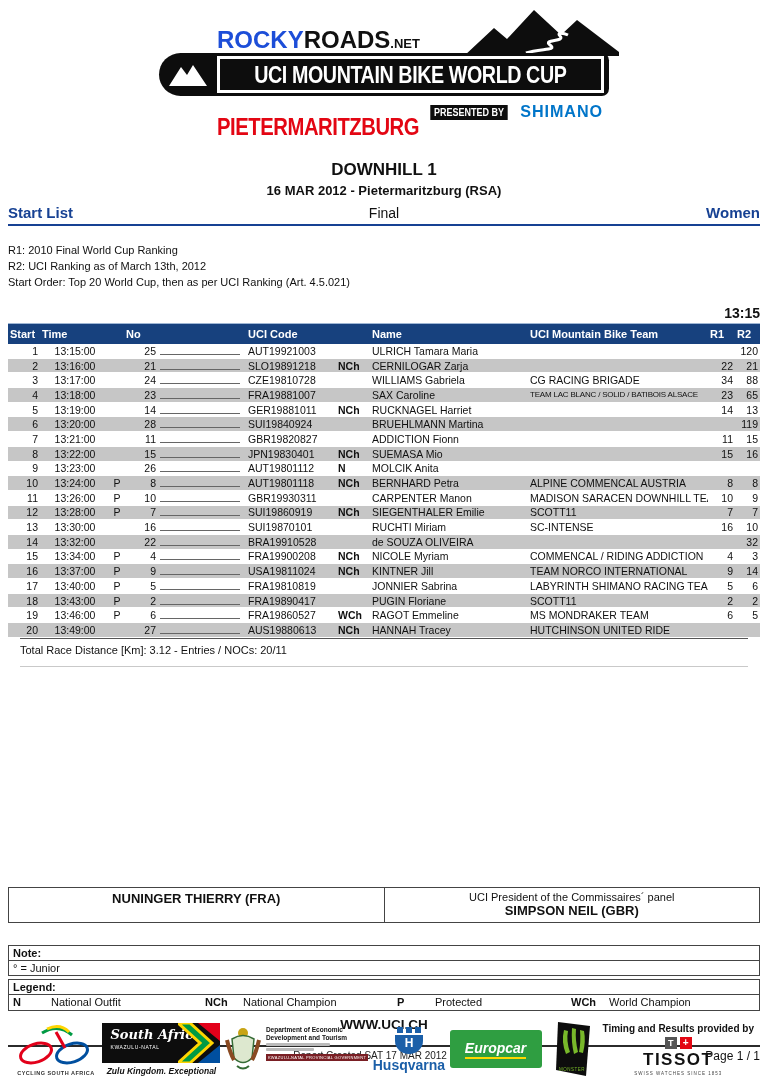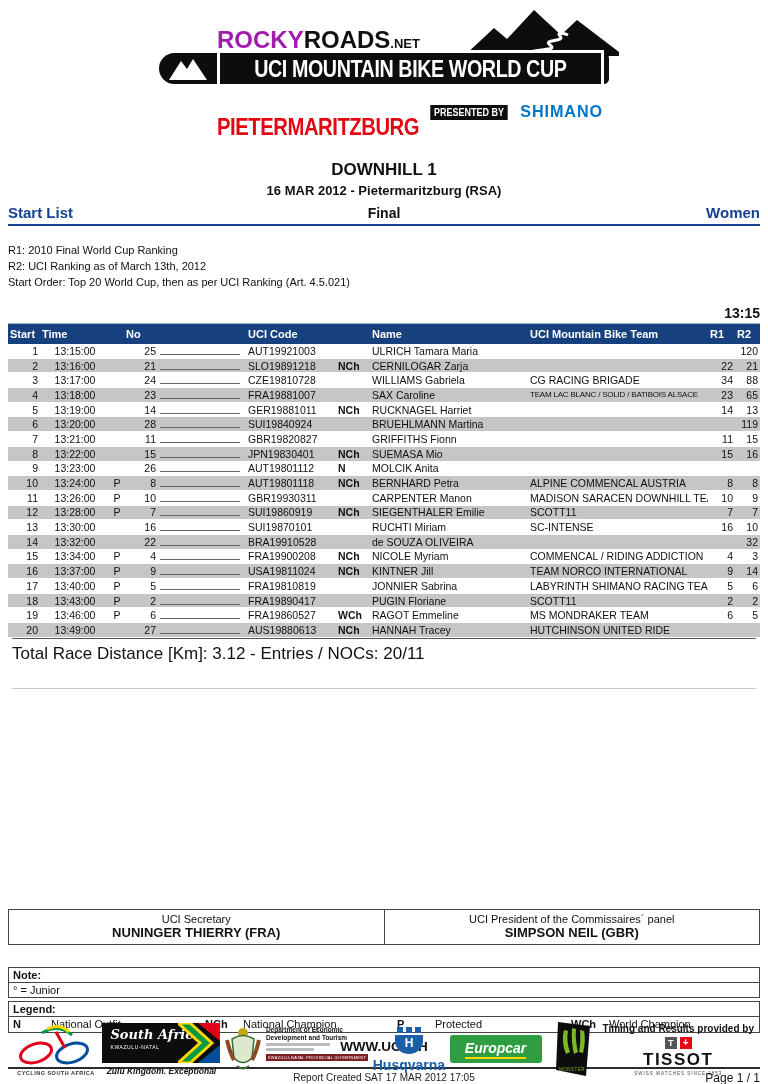--- a/index.html
+++ b/index.html
@@ -3,36 +3,36 @@
 <meta charset="utf-8">
 <style>
   * { margin:0; padding:0; box-sizing:border-box; }
   body { background:#fff; }
   .page { width:768px; height:1084px; background:#fff; font-family:"Liberation Sans",sans-serif; color:#111; position:relative; overflow:hidden; }
 
   
   .logo-block { position:relative; width:450px; margin:6px auto 0; height:132px; }
   .mtn-range { position:absolute; right:-10px; top:0; }
   .rockyroads { position:absolute; left:58px; top:20px; font-weight:bold; font-size:24px; letter-spacing:0px; }
-  .rr-red { color:#a21caf;text-align:right; } .rr-black { color:#111; } .rr-net { font-size:13px; color:#111; }
-  .banner { position:absolute; left:0; top:47px; width:450px; height:31px; background:#0d0d0d; border-radius:24px 8px 8px 24px; display:flex; align-items:center; }
+  .rr-red { color:#1d4ed8;text-align:right; } .rr-black { color:#111; } .rr-net { font-size:13px; color:#111; }
+  .banner { position:absolute; left:0; top:47px; width:450px; height:43px; background:#0d0d0d; border-radius:24px 8px 8px 24px; display:flex; align-items:center; }
   .banner-icon { flex:0 0 58px; display:flex; justify-content:center; }
   .banner-box { flex:1; border:3px solid #fff; margin:4px 5px 4px 0; height:37px; display:flex; align-items:center; justify-content:center; background:#0d0d0d; }
   .banner-title { color:#fff; font-weight:bold; font-size:24px; white-space:nowrap; transform:scaleX(0.82); letter-spacing:-0.5px; }
   .presented { position:absolute; right:4px; top:96px; display:flex; align-items:center; gap:6px; }
   .presented-by { background:#0d0d0d; color:#fff; font-size:10px; font-weight:bold; padding:2px 4px; letter-spacing:0px; transform:scaleX(0.9); }
   .shimano { color:#0075c9; font-weight:bold; font-size:17px; letter-spacing:1px; transform:scaleX(0.95); }
   .city { position:absolute; left:58px; top:108px; color:#e30613; font-weight:bold; font-size:23px; transform:scaleX(0.88); transform-origin:left; letter-spacing:-0.5px; }
 
   
   .event-title { text-align:center; font-size:17px; font-weight:bold; margin-top:22px; }
   .event-date { text-align:center; font-size:13px; font-weight:bold; margin-top:3px; }
   .bar-row { display:flex; align-items:flex-end; margin:6px 8px 0; border-bottom:2px solid #164193; padding-bottom:3px; }
   .bar-left { flex:1; color:#164193; font-weight:bold; font-size:15px; }
-  .bar-center { flex:1; text-align:center; color:#111; font-weight:bold; font-size:14px; }
+  .bar-center { flex:1; text-align:center; color:#111; font-weight:normal; font-size:14px; }
   .bar-right { flex:1; text-align:right; color:#164193; font-weight:bold; font-size:15px; }
 
   .notes { margin:16px 8px 15px; font-size:11px; }
   .notes div { line-height:16px; }
   .start-time { text-align:right; margin:4px 8px 0; font-weight:bold; font-size:14px; }
 
   
   table.startlist { width:752px; margin:2px 8px 0; border-collapse:collapse; table-layout:fixed; border-top:1px solid #9fb6d4; }
   table.startlist thead th { background:#17417e; color:#fff; font-size:11px; font-weight:bold; height:20px; text-align:left; padding:0 2px; white-space:nowrap; }
   th.ha-c { text-align:center; } th.ha-r { text-align:right; }
@@ -40,21 +40,21 @@
   tr.alt td { background:#c6c6c6; }
   td.c-start { text-align:right; padding-right:6px; }
   td.c-time { text-align:center; }
   td.c-p { text-align:center; }
   td.c-no { text-align:right; padding-right:4px; }
   td.c-line .sig { display:inline-block; width:80px; height:9px; border-bottom:1px solid #666; }
   td.c-marker { font-weight:bold; font-size:10px; }
   td.c-team { font-size:9.5px; }
   td.c-team.condensed { font-size:8px; letter-spacing:-0.2px; }
   td.c-r { text-align:right; padding-right:4px; }
-  .summary { margin:0 12px; border-top:1px solid #555; border-bottom:1px solid #c9c9c9; padding:5px 0 24px; font-size:17px; }
+  .summary { margin:0 20px; border-top:1px solid #555; border-bottom:1px solid #c9c9c9; padding:5px 0 10px; font-size:11px; }
 
   .spacer { height:220px; }
 
   
   .officials { margin:0 8px; border:1px solid #444; display:flex; }
   .official-cell { flex:1; text-align:center; padding:3px 0 4px; }
   .official-cell + .official-cell { border-left:1px solid #444; }
   .official-role { font-size:11px; }
   .official-name { font-size:13px; font-weight:bold; margin-top:0; }
 
@@ -81,21 +81,21 @@
   .kzn-script { font-family:"DejaVu Serif",serif; font-style:italic; font-size:13px; font-weight:bold; }
   .kzn-sub { font-size:5px; letter-spacing:0.6px; margin-top:2px; }
   .kzn-chevron { position:absolute; right:0; top:0; }
   .kzn-tag { font-size:8.5px; font-weight:bold; margin-top:3px; font-style:italic; }
   .dept { flex-direction:row; gap:5px; align-items:flex-start; }
   .dept-text { display:flex; flex-direction:column; }
   .dept-main { font-size:6.5px; font-weight:bold; line-height:7.5px; }
   .dept-line { height:3px; width:64px; background:#bbb; margin-top:2px; border-radius:1px; }
   .dept-bar { margin-top:3px; background:#7a1f24; color:#fff; font-size:4px; padding:1px 2px; letter-spacing:0.3px; }
   .husq-label { color:#1b5fa8; font-weight:bold; font-size:14px; margin-top:1px; }
-  .europcar-box { width:92px; height:28px; background:#2f9e41; border-radius:3px; display:flex; align-items:center; justify-content:center; }
+  .europcar-box { width:92px; height:38px; background:#2f9e41; border-radius:3px; display:flex; align-items:center; justify-content:center; }
   .europcar-text { color:#fff; font-weight:bold; font-style:italic; font-size:14px; border-bottom:2px solid #ffd800; padding-bottom:1px; }
   .tissot { align-items:center; }
   .provided-by { font-size:10px; font-weight:bold; margin-bottom:3px; }
   .tissot-row { display:flex; align-items:center; gap:3px; margin-bottom:1px; }
   .tissot-t { background:#555; color:#fff; font-weight:bold; font-size:9px; width:12px; height:12px; display:flex; align-items:center; justify-content:center; }
   .tissot-plus { background:#e30613; color:#fff; font-weight:bold; font-size:10px; width:12px; height:12px; display:flex; align-items:center; justify-content:center; line-height:10px; }
   .tissot-name { font-weight:bold; font-size:17px; letter-spacing:1.5px; }
   .tissot-tag { font-size:4.5px; letter-spacing:1px; color:#444; margin-top:1px; }
   .monster { position:relative; }
   .monster-label { position:absolute; bottom:6px; left:0; right:0; text-align:center; color:#78b82a; font-size:4.5px; letter-spacing:0.5px; }
@@ -254,21 +254,21 @@
           <td class="c-r">119</td>
         </tr>
         <tr>
           <td class="c-start">7</td>
           <td class="c-time">13:21:00</td>
           <td class="c-p"></td>
           <td class="c-no">11</td>
           <td class="c-line"><span class="sig"></span></td>
           <td class="c-code">GBR19820827</td>
           <td class="c-marker"></td>
-          <td class="c-name">GRIFFITHS Fionn</td>
+          <td class="c-name">ADDICTION Fionn</td>
           <td class="c-team"></td>
           <td class="c-r">11</td>
           <td class="c-r">15</td>
         </tr>
         <tr class="alt">
           <td class="c-start">8</td>
           <td class="c-time">13:22:00</td>
           <td class="c-p"></td>
           <td class="c-no">15</td>
           <td class="c-line"><span class="sig"></span></td>
@@ -437,21 +437,20 @@
         </tr>
       </tbody>
   </table>
 
   <div class="summary">Total Race Distance [Km]: 3.12   -   Entries / NOCs: 20/11</div>
 
   <div class="spacer"></div>
 
   <div class="officials">
     <div class="official-cell">
-      <div class="official-role">UCI Secretary</div>
       <div class="official-name">NUNINGER THIERRY (FRA)</div>
     </div>
     <div class="official-cell">
       <div class="official-role">UCI President of the Commissaires´ panel</div>
       <div class="official-name">SIMPSON NEIL (GBR)</div>
     </div>
   </div>
 
   <div class="note-box">
     <div class="box-label">Note:</div>

